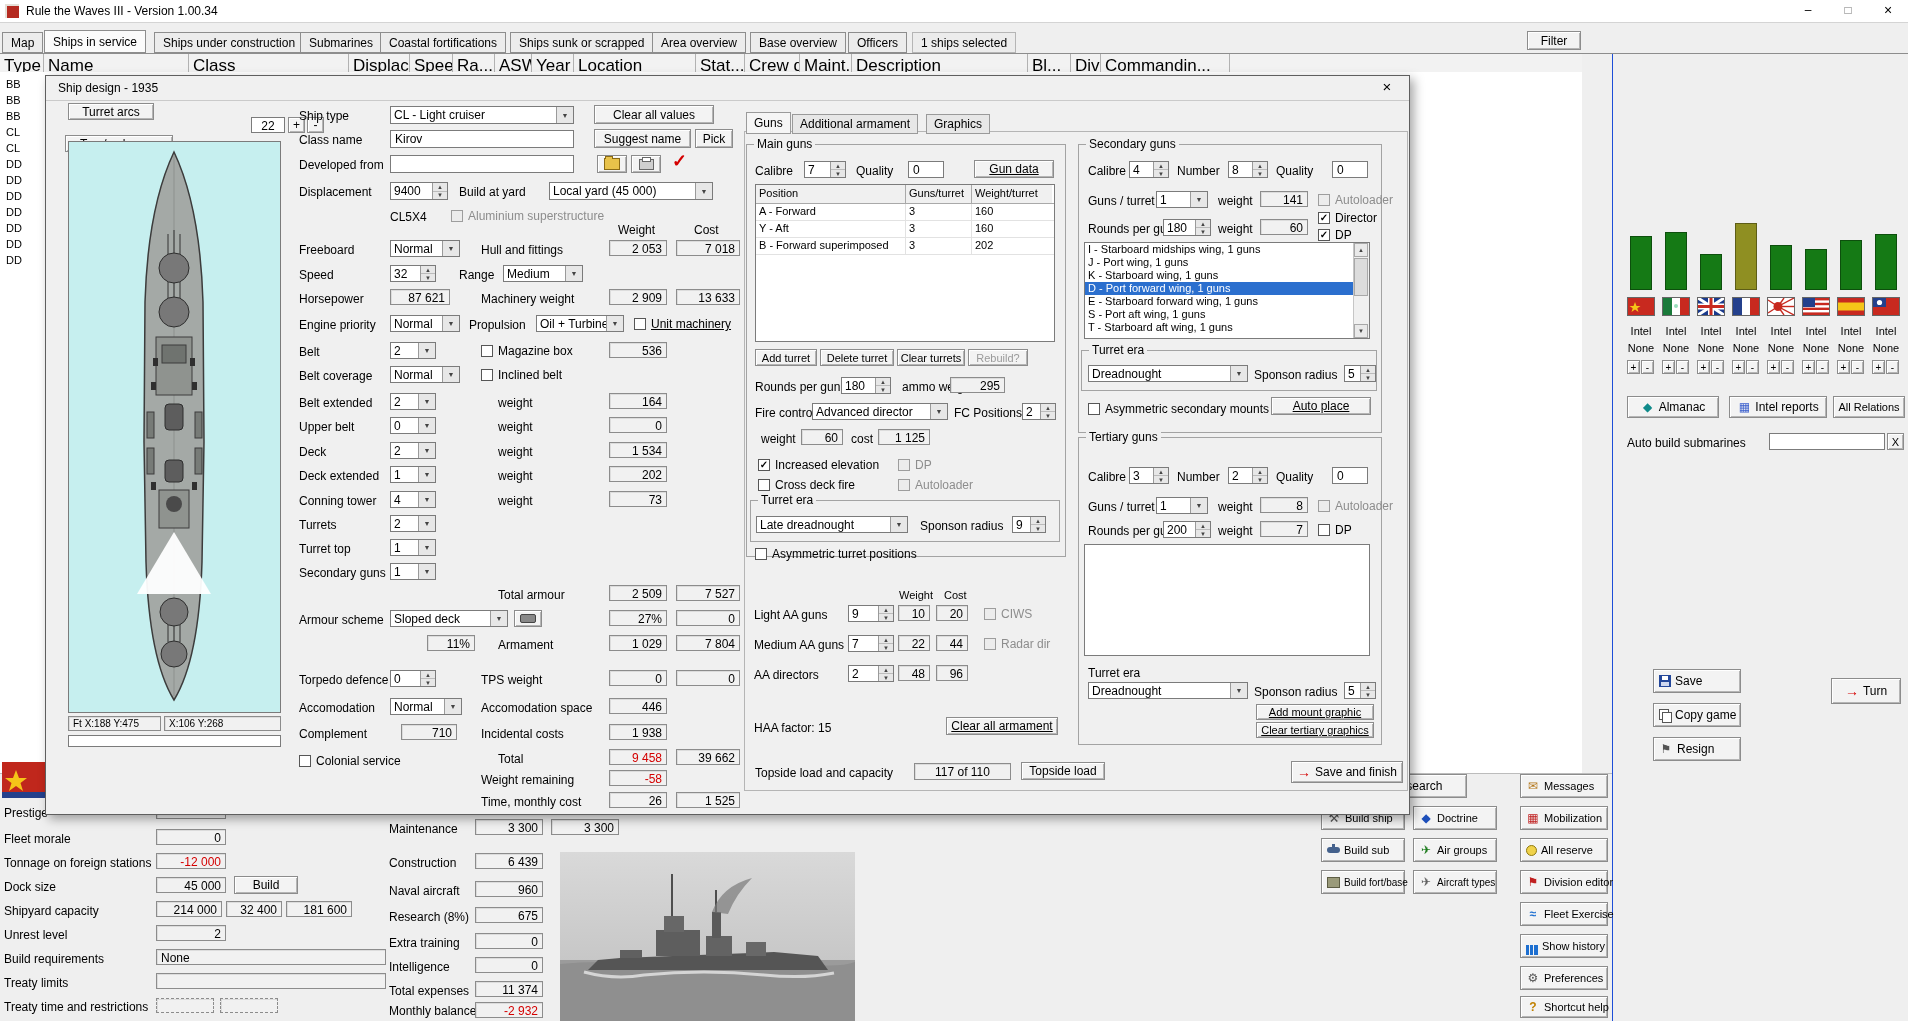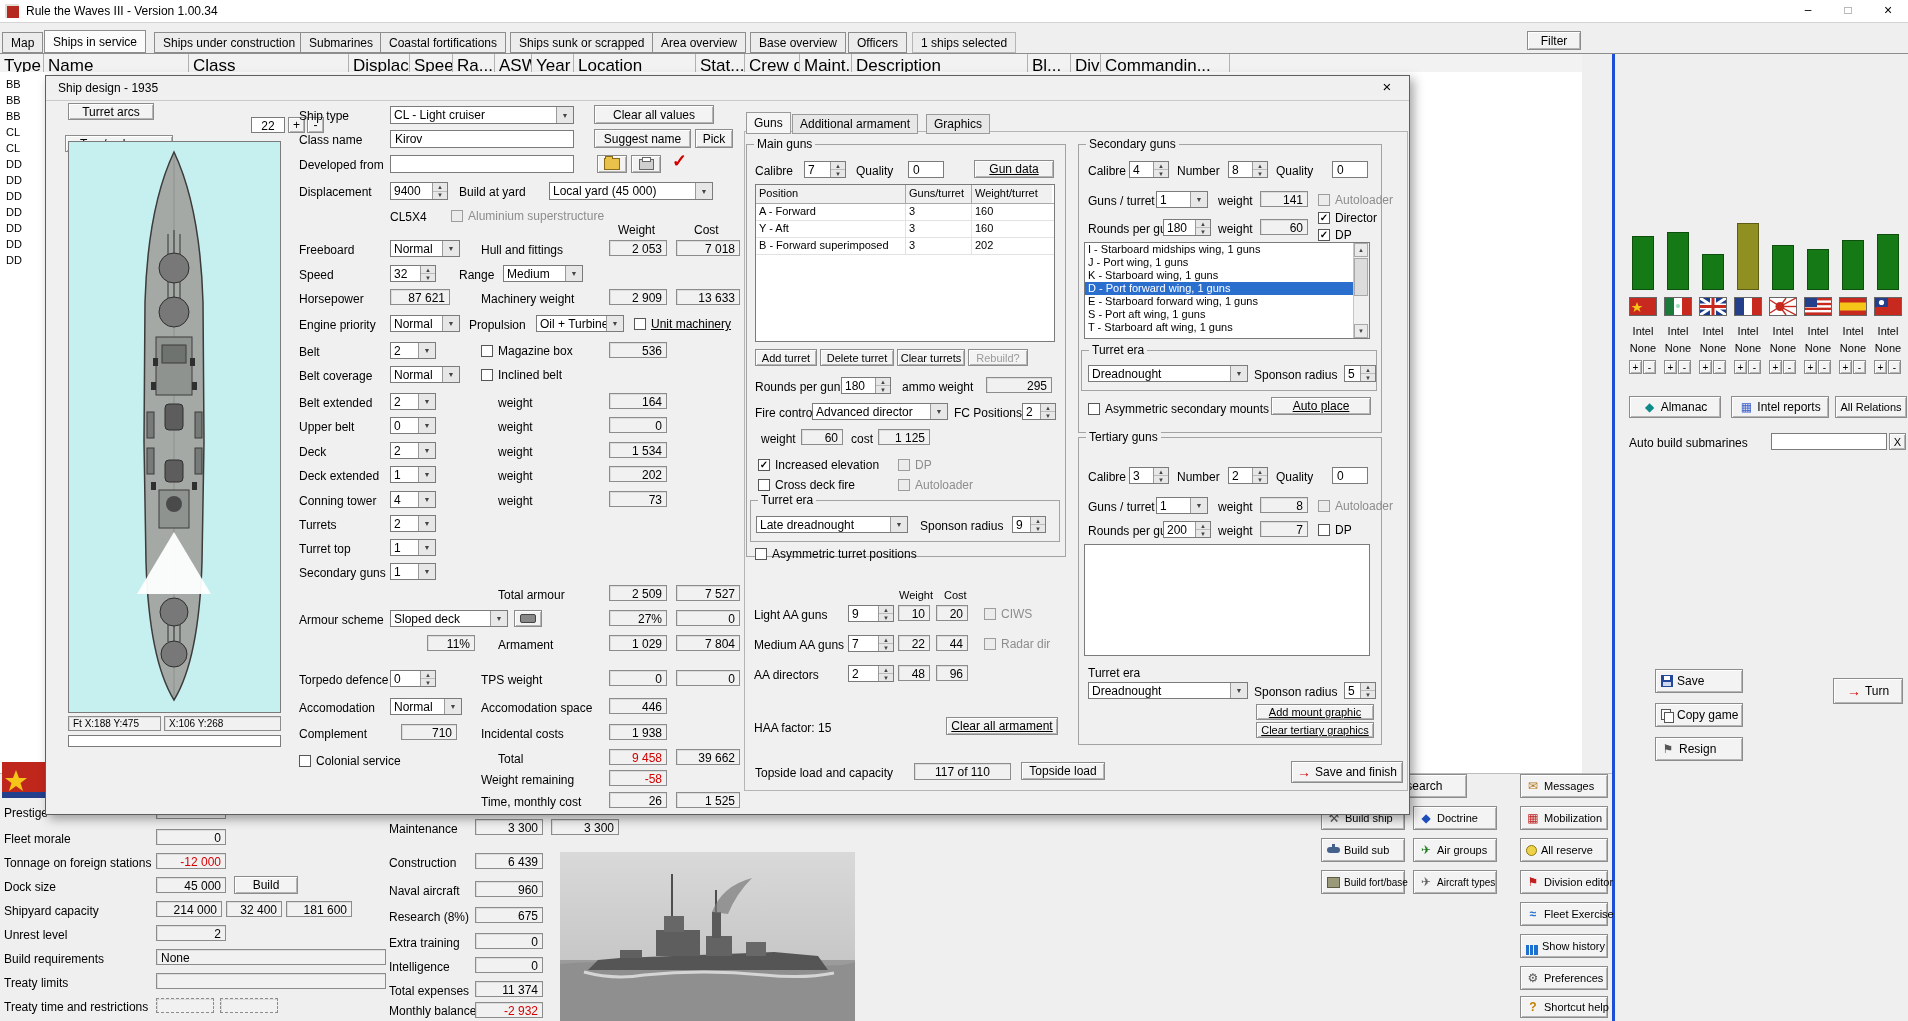--- a/index.html
+++ b/index.html
@@ -172,21 +172,21 @@
     <div class="lbl sm" style="left:6px;top:70px;">CL</div>
     <div class="lbl sm" style="left:6px;top:86px;">DD</div>
     <div class="lbl sm" style="left:6px;top:102px;">DD</div>
     <div class="lbl sm" style="left:6px;top:118px;">DD</div>
     <div class="lbl sm" style="left:6px;top:134px;">DD</div>
     <div class="lbl sm" style="left:6px;top:150px;">DD</div>
     <div class="lbl sm" style="left:6px;top:166px;">DD</div>
     <div class="lbl sm" style="left:6px;top:182px;">DD</div>
   </div>
 
-  <div class="abs" style="left:1612px;top:54px;width:296px;height:967px;background:#efefef;border-left:3px solid #1d4ed8;box-sizing:border-box;">
+  <div class="abs" style="left:1612px;top:54px;width:296px;height:967px;background:#efefef;border-left:1px solid #1d4ed8;box-sizing:border-box;">
 
     <div class="barwrap" style="left:17px;top:146px;width:268px;height:90px;">
         <div class="bar" style="width: 22px; height: 54px; background: rgb(21, 122, 21);"></div>
         <div class="bar" style="width: 22px; height: 58px; background: rgb(21, 122, 21);"></div>
         <div class="bar" style="width: 22px; height: 36px; background: rgb(21, 122, 21);"></div>
         <div class="bar" style="width: 22px; height: 67px; background: rgb(143, 143, 34);"></div>
         <div class="bar" style="width: 22px; height: 45px; background: rgb(21, 122, 21);"></div>
         <div class="bar" style="width: 22px; height: 41px; background: rgb(21, 122, 21);"></div>
         <div class="bar" style="width: 22px; height: 50px; background: rgb(21, 122, 21);"></div>
         <div class="bar" style="width: 22px; height: 56px; background: rgb(21, 122, 21);"></div>
@@ -815,21 +815,21 @@
 
     <span class="lbl" style="left:709px;top:304px;">Rounds per gun</span>
     <div class="spin" style="left:795px;top:301px;width:50px;height:17px;">
         <span class="spv">180</span>
         <span class="sps">
           <span class="su"></span>
           <span class="sd"></span>
         </span>
       </div>
     <span class="lbl" style="left:856px;top:304px;">ammo weight</span>
-    <div class="vbox" style="left:940px;top:301px;width:66px;height:16px;">295</div>
+    <div class="vbox" style="left:904px;top:301px;width:55px;height:16px;">295</div>
 
     <span class="lbl" style="left:709px;top:330px;">Fire control</span>
     <div class="dd" style="left:766px;top:327px;width:136px;height:17px;">
         <span class="ddv">Advanced director</span>
         <span class="ddb"></span>
       </div>
     <span class="lbl" style="left:908px;top:330px;">FC Positions</span>
     <div class="spin" style="left:976px;top:327px;width:34px;height:17px;">
         <span class="spv">2</span>
         <span class="sps">

